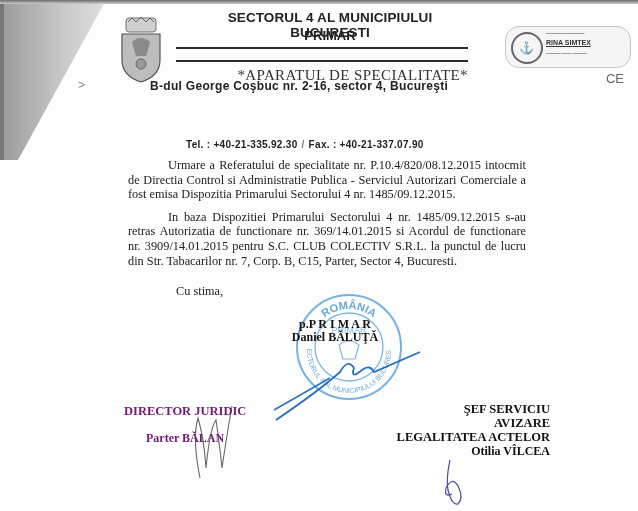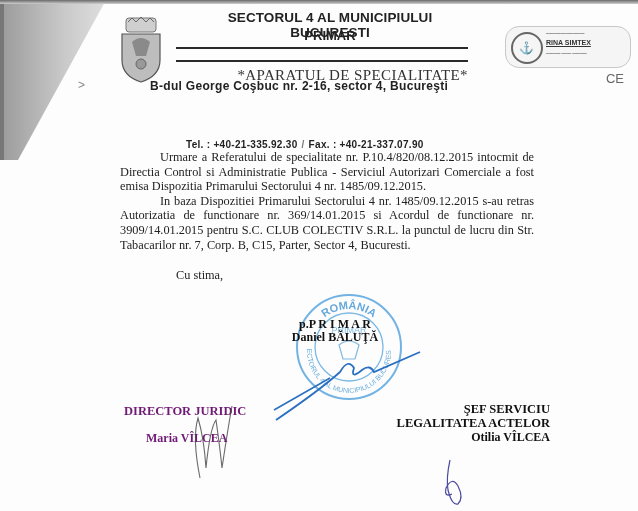--- a/index.html
+++ b/index.html
@@ -15,21 +15,21 @@
   .contact { position:absolute; left:186px; top:95px; width:300px; font-family:"Liberation Sans", sans-serif; font-weight:bold; font-size:10px; letter-spacing:0.3px; color:#222; white-space:nowrap;margin-top:44px; }
   .contact .sep { color:#777; padding:0 4px; }
   .cert { position:absolute; left:505px; top:26px; width:124px; height:40px; border:1px solid #c8c8c8; border-radius:14px; background:#f5f5f5; }
   .cert .seal { position:absolute; left:5px; top:5px; width:28px; height:28px; border:2px solid #666; border-radius:50%; font-size:12px; text-align:center; line-height:28px; color:#444; }
   .cert .small1 { position:absolute; left:40px; top:4px; font-family:"Liberation Sans", sans-serif; font-size:4px; color:#777; }
   .cert .brand { position:absolute; left:40px; top:12px; font-family:"Liberation Sans", sans-serif; font-size:7px; font-weight:bold; color:#333; text-decoration:underline; }
   .cert .small2 { position:absolute; left:40px; top:24px; font-family:"Liberation Sans", sans-serif; font-size:4px; color:#777; line-height:5px; width:54px; }
   .cert .ce { position:absolute; right:6px; top:20px; font-family:"Liberation Sans", sans-serif; font-size:13px; color:#666;margin-top:24px; }
   .mark { position:absolute; left:78px; top:78px; font-size:12px; color:#888; font-family:"Liberation Sans", sans-serif; }
   .body { position:absolute; left:120px; top:150px; width:414px; font-size:12.3px; line-height:14.6px; text-align:justify; color:#222; }
-  .body p { margin:0; text-indent:40px; }
+  .body p { margin:8px; text-indent:40px; }
   .body p.last { text-align-last:left; }
   .closing { margin:16px; padding-left:40px; }
   .stamp { position:absolute; left:295px; top:293px; width:108px; height:108px; }
   .sig-primar { position:absolute; left:270px; top:318px; width:130px; text-align:center; font-weight:bold; font-size:12px; line-height:13px; color:#111; }
   .sig-left { position:absolute; left:124px; top:404px; width:150px; font-weight:bold; font-size:12.5px; color:#701a75; }
   .sig-left .name { display:block; margin-top:12px; padding-left:22px; font-size:12px; }
   .sig-right { position:absolute; left:380px; top:402px; width:170px; text-align:right; font-weight:bold; font-size:12.5px; line-height:14px; color:#111; }
   .sig-right .name { font-size:12px; }
   .ink { position:absolute; pointer-events:none; }
 </style>
@@ -105,26 +105,27 @@
   <div>Daniel BĂLUŢĂ</div>
 </div>
 
 <svg class="ink" style="left:270px;top:350px;width:160px;height:75px" viewBox="0 0 160 75">
   <path d="M6 70 Q50 40 70 22 Q78 8 84 18 Q80 30 92 20 Q100 14 104 22 L150 2" fill="none" stroke="#2a6fc0" stroke-width="1.8"></path>
   <path d="M4 60 L60 28" fill="none" stroke="#2a6fc0" stroke-width="1.6"></path>
 </svg>
 
 <div class="sig-left">
   <span>DIRECTOR JURIDIC</span>
-  <span class="name">Maria VÎLCEA</span>
+  <span class="name">Parter BĂLAN</span>
 </div>
 <svg class="ink" style="left:170px;top:398px;width:80px;height:85px" viewBox="0 0 80 85">
   <path d="M30 80 Q22 40 28 20 Q34 40 36 70 Q40 30 46 22 Q50 50 52 70 Q58 30 62 8" fill="none" stroke="#444" stroke-width="1.1" opacity="0.8"></path>
 </svg>
 
 <div class="sig-right">
   <div>ŞEF  SERVICIU</div>
+  <div>AVIZARE</div>
   <div>LEGALITATEA  ACTELOR</div>
   <div class="name">Otilia VÎLCEA</div>
 </div>
 <svg class="ink" style="left:438px;top:458px;width:30px;height:52px" viewBox="0 0 30 52">
   <path d="M12 2 Q8 20 10 32 Q14 48 20 46 Q26 40 20 28 Q14 18 8 30 Q6 40 14 36" fill="none" stroke="#4a4aa0" stroke-width="1.2"></path>
 </svg>
 
 </body></html>

